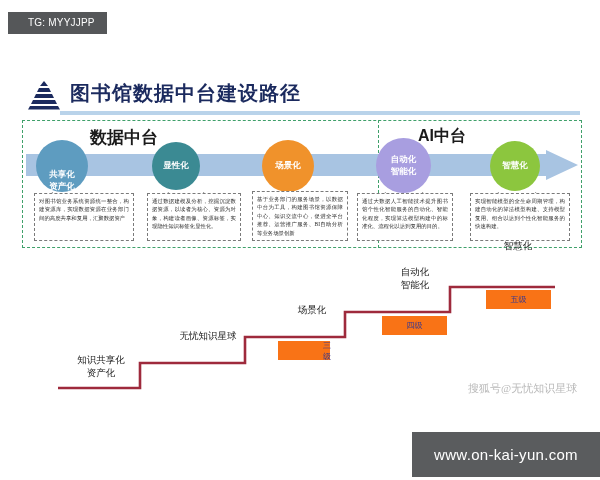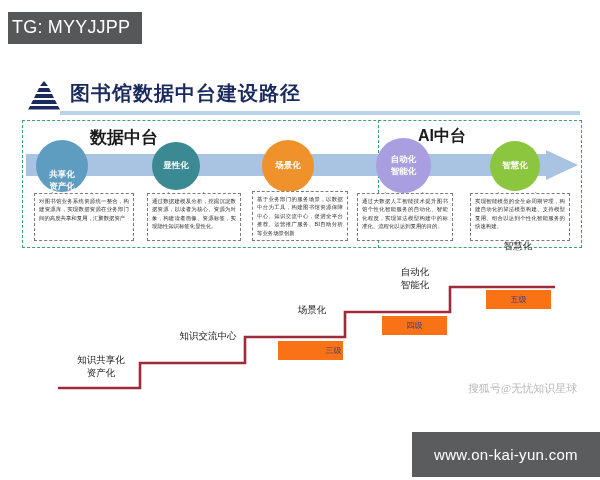--- a/index.html
+++ b/index.html
@@ -8,22 +8,22 @@
     background: #ffffff;
     font-family: "Liberation Sans", sans-serif;
     overflow: hidden;
   }
   #page { position: relative; width: 600px; height: 480px; background: #fff; }
 
   
   .tg-tag {
     position: absolute; left: 8px; top: 12px;
     background: #555759; color: #ffffff;
-    font-size: 18px; letter-spacing: .2px;
-    padding: 5px 12px 6px 4px;
+    font-size: 10px; letter-spacing: .2px;
+    padding: 5px 12px 6px 20px;
     font-family: "Liberation Sans", sans-serif;
     white-space: nowrap;
   }
 
   
   .title-row {
     position: absolute; left: 22px; top: 80px;
     width: 300px; height: 32px;
     display: flex; align-items: flex-start;
   }
@@ -198,30 +198,30 @@
   <div class="desc" style="left:34px; top:193px; width:100px; height:48px;">对图书馆业务系统资源统一整合，构建资源库，实现数据资源在业务部门间的高度共享和复用，汇聚数据资产</div>
   <div class="desc" style="left:147px; top:193px; width:94px; height:48px;">通过数据建模及分析，挖掘沉淀数据资源，以读者为核心、资源为对象，构建读者画像、资源标签，实现隐性知识标签化显性化。</div>
   <div class="desc" style="left:252px; top:191px; width:96px; height:50px;">基于业务部门的服务场景，以数据中台为工具，构建图书馆资源保障中心、知识交流中心，促进全平台推荐、运营推广服务、BI自助分析等业务场景创新</div>
   <div class="desc" style="left:357px; top:193px; width:96px; height:48px;">通过大数据人工智能技术提升图书馆个性化智能服务的自动化、智能化程度，实现算法模型构建中的标准化、流程化以达到复用的目的。</div>
   <div class="desc" style="left:470px; top:193px; width:100px; height:48px;">实现智能模型的全生命周期管理，构建自动化的算法模型构建、支持模型复用、组合以达到个性化智能服务的快速构建。</div>
 
   <svg class="stair-svg" viewBox="0 0 600 165">
     <polyline fill="none" stroke="#9e2a3c" stroke-width="2.6" points="58,138 140,138 140,113 245,113 245,87 345,87 345,62 450,62 450,37 555,37"></polyline>
   </svg>
 
-  <div class="step-box" style="left:278px; top:341px; width:65px;padding-left:46px;">三级</div>
+  <div class="step-box" style="left:278px; top:341px; width:52px;padding-left:46px;">三级</div>
   <div class="step-box" style="left:382px; top:316px; width:65px;">四级</div>
   <div class="step-box" style="left:486px; top:290px; width:65px;">五级</div>
 
   <div class="step-label" style="left:55px; top:354px; width:92px;">
     <div>知识共享化</div>
     <div>资产化</div>
   </div>
   <div class="step-label" style="left:148px; top:330px; width:120px;">
-    <div>知识交流中心</div>
+    <div>无忧知识星球</div>
   </div>
   <div class="step-label" style="left:272px; top:304px; width:80px;">
     <div>场景化</div>
   </div>
   <div class="step-label" style="left:375px; top:266px; width:80px;">
     <div>自动化</div>
     <div>智能化</div>
   </div>
   <div class="step-label" style="left:478px; top:240px; width:80px;">
     <div>智慧化</div>

